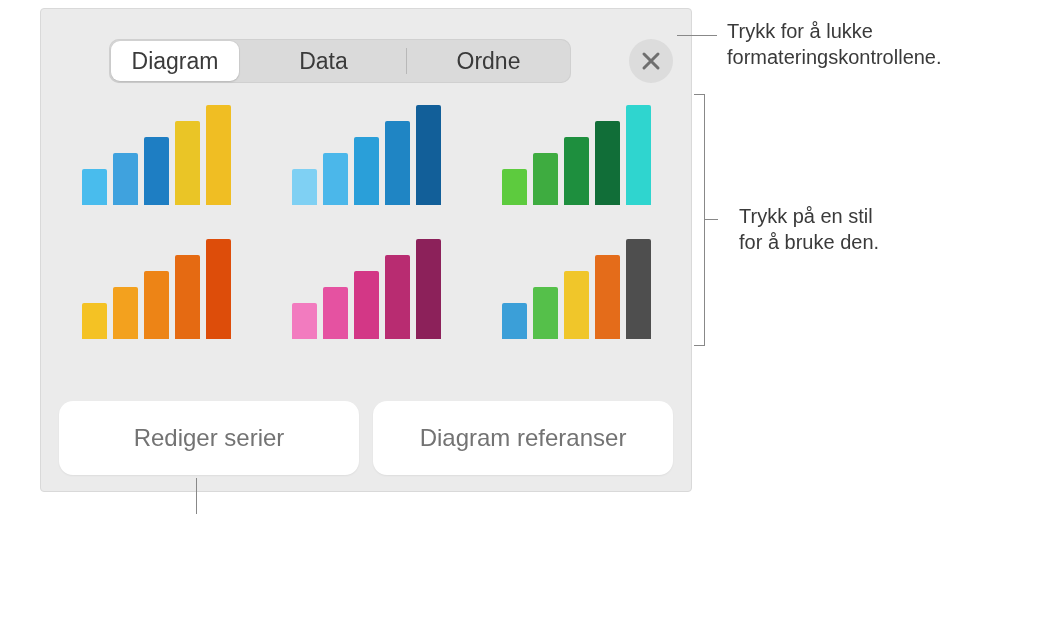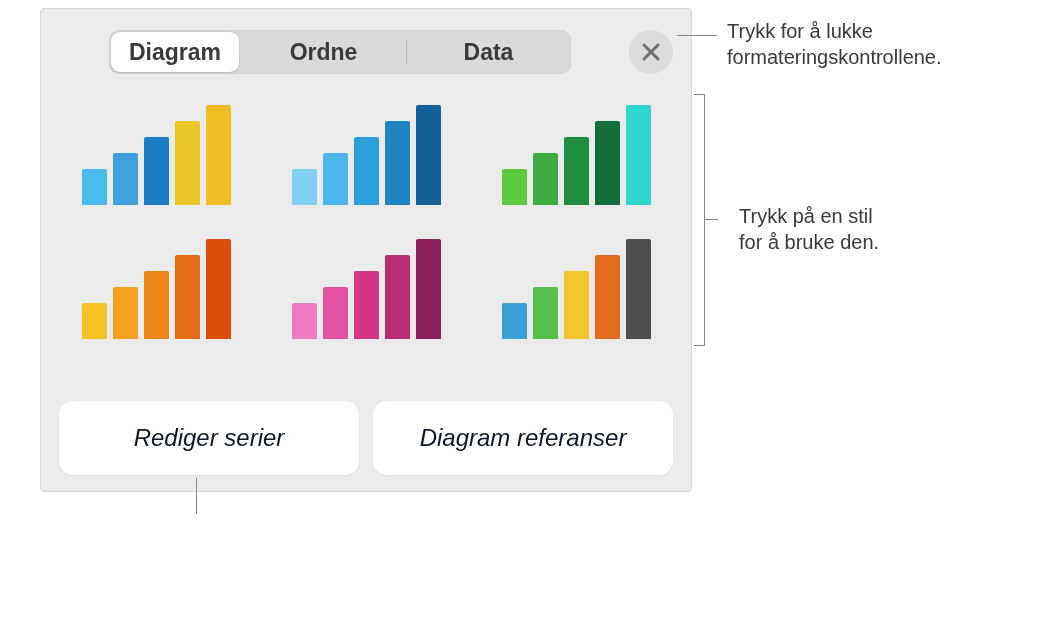--- a/index.html
+++ b/index.html
@@ -22,23 +22,22 @@
     width: 652px;
     height: 484px;
     background: #ebebeb;
     border: 1px solid #d9d9d9;
     border-radius: 4px;
     box-sizing: border-box;
   }
   
   .tabs-row {
     position: absolute;
-    left: 0; right: 0; top: 21px;
+    left: 0; right: 0; top: 30px;
     height: 48px;
-    font-weight: bold;
   }
   .tabs {
     position: absolute;
     left: 68px;
     top: 0;
     width: 462px;
     height: 44px;
     background: #dadada;
     border-radius: 10px;
     display: flex;
@@ -129,23 +128,22 @@
   .big-button {
     flex: 1 1 0;
     height: 74px;
     background: #ffffff;
     border-radius: 14px;
     box-shadow: 0 1px 2px rgba(0,0,0,.06);
     display: flex;
     align-items: center;
     justify-content: center;
     font-size: 24px;
-    color: #0f172a;
-    cursor: pointer;
-    font-style: italic;
+    color: #737373;
+    cursor: pointer;
   }
 
   
   .callout {
     position: absolute;
     font-size: 20px;
     color: #3a3a3a;
     line-height: 1.3;
     white-space: pre-line;
   }
@@ -167,24 +165,24 @@
 <div class="stage">
 
   <div class="panel">
 
     <div class="tabs-row">
       <div class="tabs">
         <div class="tab selected">
           <span>Diagram</span>
         </div>
         <div class="tab">
+          <span>Data</span>
+        </div>
+        <div class="tab">
           <span>Ordne</span>
-        </div>
-        <div class="tab">
-          <span>Data</span>
         </div>
       </div>
 
       <div class="close-btn">
         <span>
           <svg width="20" height="20" viewBox="0 0 20 20">
             <path d="M3 3 L17 17 M17 3 L3 17" stroke="#6f6f6f" stroke-width="3" stroke-linecap="round" fill="none"></path>
           </svg>
         </span>
       </div>

